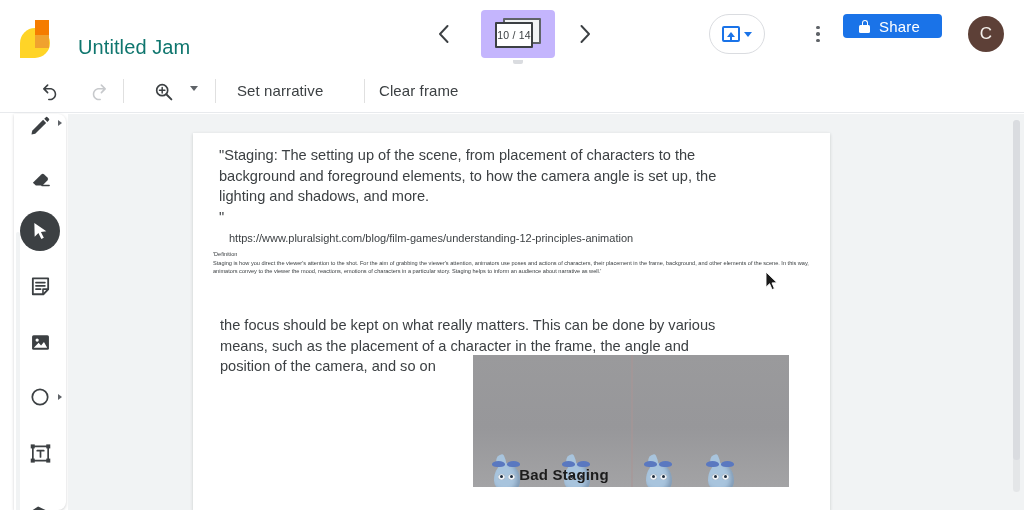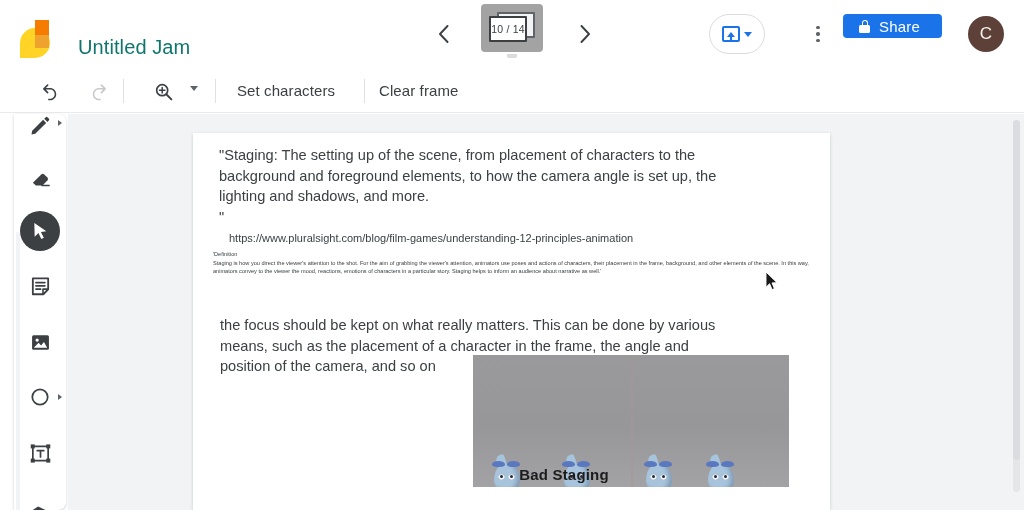--- a/index.html
+++ b/index.html
@@ -42,22 +42,22 @@
     position: absolute; top: 18px; width: 32px; height: 32px;
     display:flex; align-items:center; justify-content:center;
     cursor: pointer; color:#3c4043; font-size: 22px; line-height:1;
     border-radius: 50%;
   }
   .nav-arrow svg { display:block; }
   #prev-frame { left: 427px; }
   #next-frame { left: 569px; }
 
   .frame-counter {
-    position: absolute; left: 481px; top: 4px;
-    width: 62px; height: 48px; background: #a3a3a3; border-radius: 4px;
+    position: absolute; left: 481px; top: 10px;
+    width: 74px; height: 48px; background: #c4b5fd; border-radius: 4px;
     display:flex; align-items:center; justify-content:center; cursor:pointer;
   }
   .frame-icon-stack { position: relative; width: 46px; height: 32px; }
   .frame-icon-back {
     position:absolute; right:0; top:0; width: 38px; height: 26px;
     border: 2px solid #5f6368; border-radius: 1px; background:#f1f3f4;
   }
   .frame-icon-front {
     position:absolute; left:0; top:4px; width: 38px; height: 26px;
     border: 2px solid #3c4043; background: #ffffff; border-radius: 1px;
@@ -335,21 +335,21 @@
     <div class="tb-icon-btn" id="zoom-button">
       <svg width="21" height="21" viewBox="0 0 24 24">
         <circle cx="10.5" cy="10.5" r="6.3" fill="none" stroke="#3c4043" stroke-width="1.9"></circle>
         <path d="M15.2 15.2 L21 21" stroke="#3c4043" stroke-width="2.2" stroke-linecap="round"></path>
         <path d="M10.5 7.4v6.2M7.4 10.5h6.2" stroke="#3c4043" stroke-width="1.7" stroke-linecap="round"></path>
       </svg>
     </div>
     <div class="tb-caret"></div>
     <div class="tb-sep" id="sep-2"></div>
 
-    <div class="tb-text-btn" id="set-background-button">Set characters</div>
+    <div class="tb-text-btn" id="set-background-button">Set narrative</div>
     <div class="tb-sep" id="sep-3"></div>
     <div class="tb-text-btn" id="clear-frame-button">Clear frame</div>
   </div>
 
   <div class="tool-rail">
 
     <div class="tool" style="top:-8px;">
       <svg width="22" height="22" viewBox="0 0 24 24">
         <path d="M3.5 17.2 L15.4 5.3l3.3 3.3L6.8 20.5 2.7 21.3z" fill="#3c4043"></path>
         <path d="M16.6 4.1 L18.1 2.6a1.6 1.6 0 012.3 0l1.2 1.2a1.6 1.6 0 010 2.3l-1.5 1.5z" fill="#3c4043"></path>

